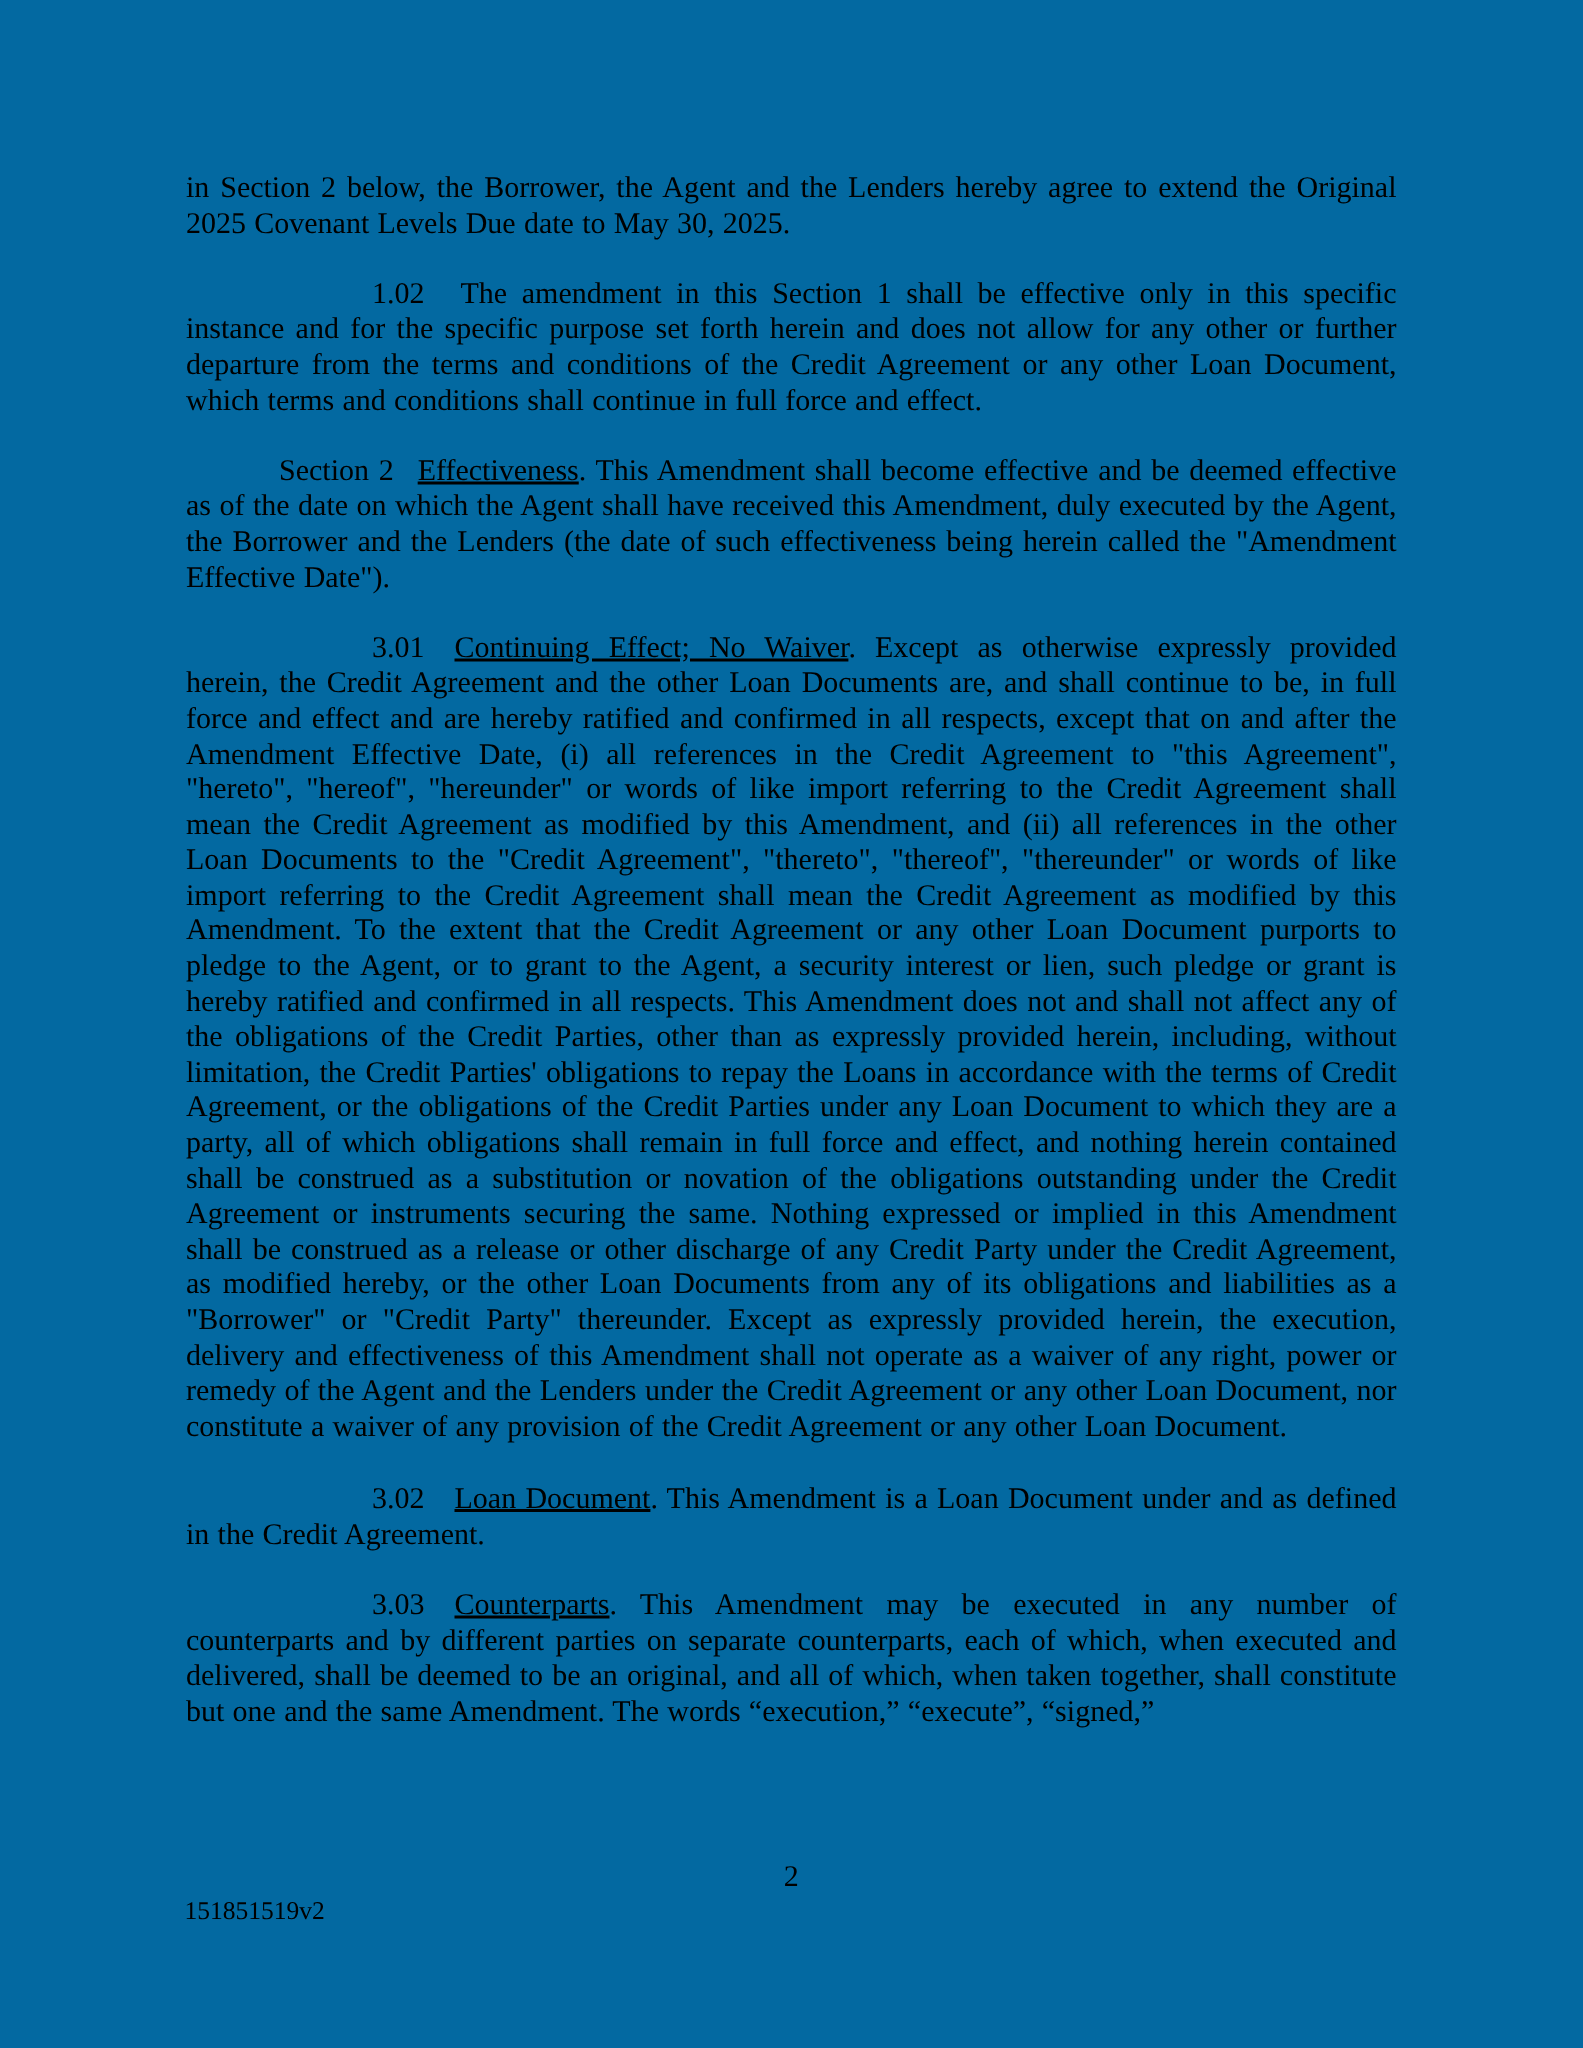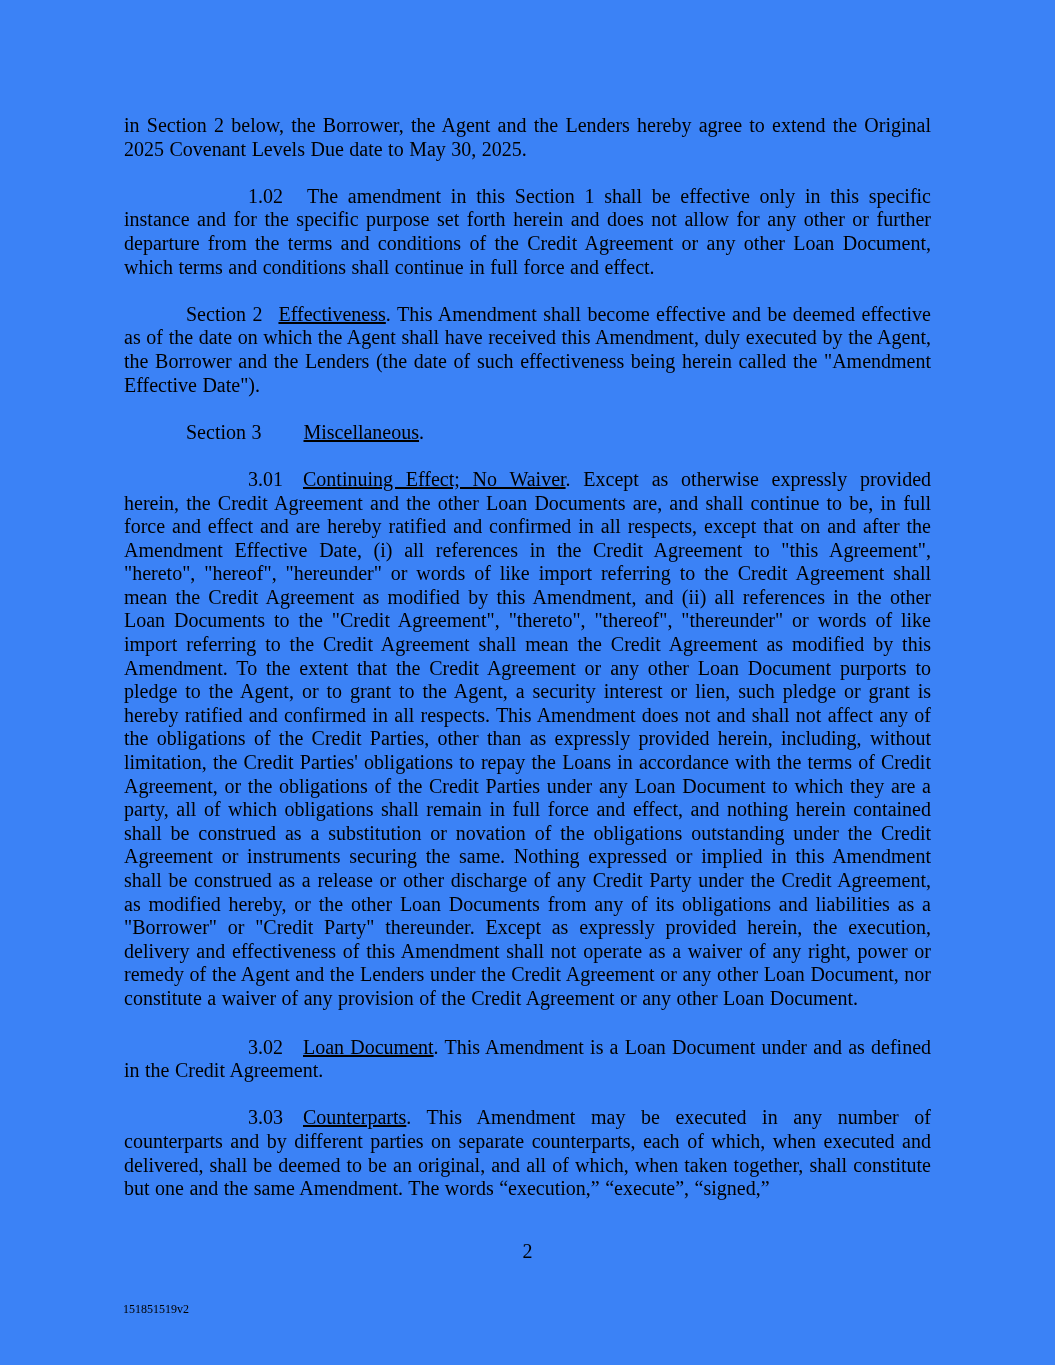--- a/index.html
+++ b/index.html
@@ -4,21 +4,21 @@
 <style>
   html, body {
     margin: 0;
     padding: 0;
     background: #ffffff;
   }
   .page {
     position: relative;
     width: 1055px;
     height: 1365px;
-    background: #3b82f6;
+    background: #0369a1;
     color: #000000;
     font-family: "Liberation Serif", "DejaVu Serif", serif;
     overflow: hidden;
   }
   .content {
     position: absolute;
     left: 124px;
     top: 114px;
     width: 807px;
     font-size: 20px;
@@ -38,33 +38,31 @@
     top: 1240px;
     width: 100%;
     text-align: center;
     font-size: 20px;
     line-height: 23px;
   }
   .doc-id {
     position: absolute;
     left: 123px;
     top: 1265px;
-    font-size: 12px;
+    font-size: 17px;
     line-height: 17px;
-    margin-top: 36px;
   }
 </style>
 </head>
 <body>
 
 <div class="page">
   <div class="content">
       <p class="para"><span>in Section 2 below, the Borrower, the Agent and the Lenders hereby agree to extend the Original 2025 Covenant Levels Due date to May 30, 2025.</span></p>
       <p class="para" style="text-indent: 124px;"><span class="b">1.02</span><span class="tab" style="width: 24px;"></span><span>The amendment in this Section 1 shall be effective only in this specific instance and for the specific purpose set forth herein and does not allow for any other or further departure from the terms and conditions of the Credit Agreement or any other Loan Document, which terms and conditions shall continue in full force and effect.</span></p>
       <p class="para" style="text-indent: 62px;"><span class="b">Section 2</span><span class="tab" style="width: 16px;"></span><span class="b u">Effectiveness</span><span>. This Amendment shall become effective and be deemed effective as of the date on which the Agent shall have received this Amendment, duly executed by the Agent, the Borrower and the Lenders (the date of such effectiveness being herein called the "</span><span class="b">Amendment Effective Date</span><span>").</span></p>
-      <p class="para" style="text-indent: 62px;"><span class="b">Section 3</span><span class="tab" style="width: 42px;"></span><span class="b u">Miscellaneous</span><span>.</span></p>
       <p class="para" style="text-indent: 124px;"><span class="b">3.01</span><span class="tab" style="width: 20px;"></span><span class="b u">Continuing Effect; No Waiver</span><span>. Except as otherwise expressly provided herein, the Credit Agreement and the other Loan Documents are, and shall continue to be, in full force and effect and are hereby ratified and confirmed in all respects, except that on and after the Amendment Effective Date, (i) all references in the Credit Agreement to "this Agreement", "hereto", "hereof", "hereunder" or words of like import referring to the Credit Agreement shall mean the Credit Agreement as modified by this Amendment, and (ii) all references in the other Loan Documents to the "Credit Agreement", "thereto", "thereof", "thereunder" or words of like import referring to the Credit Agreement shall mean the Credit Agreement as modified by this Amendment. To the extent that the Credit Agreement or any other Loan Document purports to pledge to the Agent, or to grant to the Agent, a security interest or lien, such pledge or grant is hereby ratified and confirmed in all respects. This Amendment does not and shall not affect any of the obligations of the Credit Parties, other than as expressly provided herein, including, without limitation, the Credit Parties' obligations to repay the Loans in accordance with the terms of Credit Agreement, or the obligations of the Credit Parties under any Loan Document to which they are a party, all of which obligations shall remain in full force and effect, and nothing herein contained shall be construed as a substitution or novation of the obligations outstanding under the Credit Agreement or instruments securing the same. Nothing expressed or implied in this Amendment shall be construed as a release or other discharge of any Credit Party under the Credit Agreement, as modified hereby, or the other Loan Documents from any of its obligations and liabilities as a "Borrower" or "Credit Party" thereunder. Except as expressly provided herein, the execution, delivery and effectiveness of this Amendment shall not operate as a waiver of any right, power or remedy of the Agent and the Lenders under the Credit Agreement or any other Loan Document, nor constitute a waiver of any provision of the Credit Agreement or any other Loan Document.</span></p>
       <p class="para" style="text-indent: 124px; margin-top: 25px;"><span class="b">3.02</span><span class="tab" style="width: 20px;"></span><span class="b u">Loan Document</span><span>. This Amendment is a Loan Document under and as defined in the Credit Agreement.</span></p>
       <p class="para" style="text-indent: 124px;"><span class="b">3.03</span><span class="tab" style="width: 20px;"></span><span class="b u">Counterparts</span><span>. This Amendment may be executed in any number of counterparts and by different parties on separate counterparts, each of which, when executed and delivered, shall be deemed to be an original, and all of which, when taken together, shall constitute but one and the same Amendment.  The words “execution,” “execute”, “signed,”</span></p>
     </div>
   <div class="page-number">2</div>
   <div class="doc-id">151851519v2</div>
 </div>
 
 </body></html>

